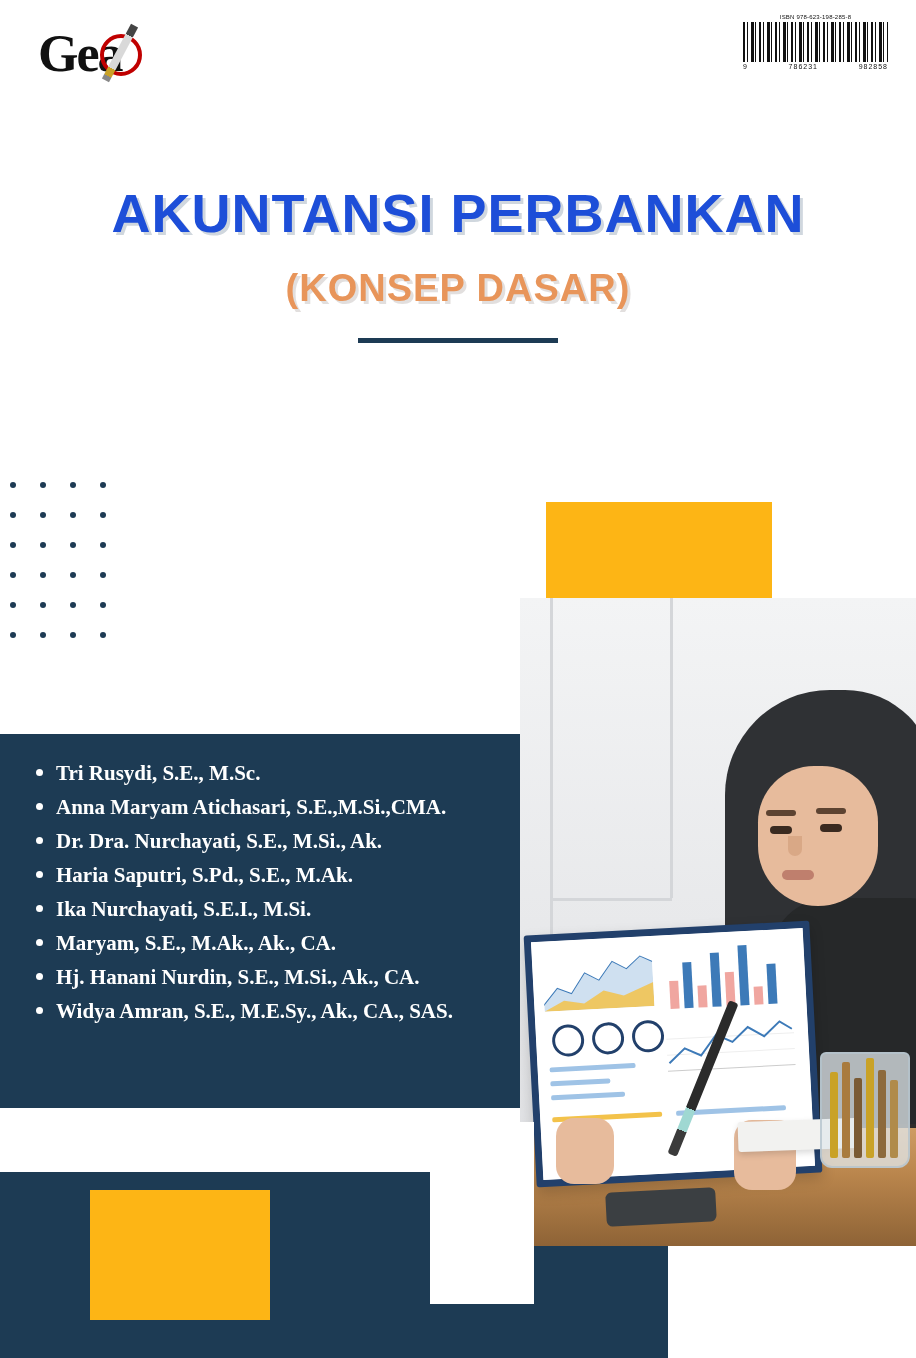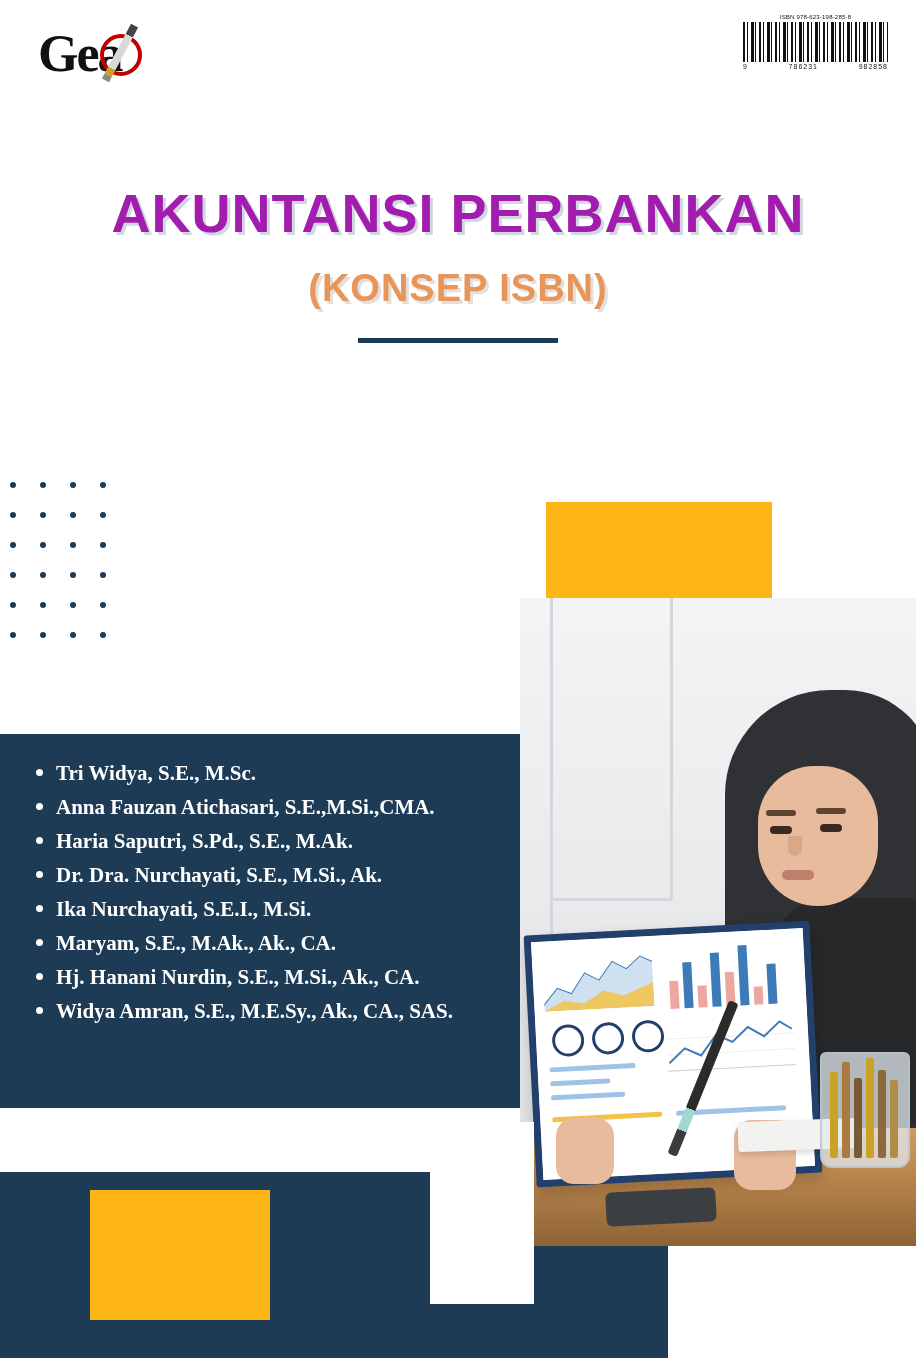--- a/index.html
+++ b/index.html
@@ -100,21 +100,21 @@
     top: 178px;
     width: 796px;
     text-align: center;
   }
   .main-title {
     font-family: "Liberation Sans", sans-serif;
     font-weight: bold;
     font-size: 54px;
     line-height: 1.32;
     letter-spacing: 1px;
-    color: #a21caf;
+    color: #1d4ed8;
     text-shadow: 3px 3px 0 rgba(120,140,160,0.35);
     margin: 0;
   }
   .sub-title {
     font-family: "Liberation Sans", sans-serif;
     font-weight: bold;
     font-size: 38px;
     letter-spacing: 1px;
     color: #e8955a;
     text-shadow: 3px 3px 0 rgba(160,150,145,0.30);
@@ -443,21 +443,21 @@
     <div class="barcode"></div>
     <div class="barcode-digits">
       <span>9</span>
       <span>786231</span>
       <span>982858</span>
     </div>
   </div>
 
   <div class="title-wrap">
     <h1 class="main-title">AKUNTANSI PERBANKAN</h1>
-    <h2 class="sub-title">(KONSEP ISBN)</h2>
+    <h2 class="sub-title">(KONSEP DASAR)</h2>
     <div class="title-rule"></div>
   </div>
 
   <div class="dot-grid">
     <div class="dot"></div>
     <div class="dot"></div>
     <div class="dot"></div>
     <div class="dot"></div>
     <div class="dot"></div>
     <div class="dot"></div>
@@ -480,24 +480,24 @@
     <div class="dot"></div>
     <div class="dot"></div>
   </div>
 
   <div class="block-yellow-top"></div>
   <div class="block-navy-bottom"></div>
   <div class="block-yellow-bottom"></div>
   <div class="block-navy-authors"></div>
 
   <ul class="authors">
-    <li>Tri Widya, S.E., M.Sc.</li>
-    <li>Anna Fauzan Atichasari, S.E.,M.Si.,CMA.</li>
+    <li>Tri Rusydi, S.E., M.Sc.</li>
+    <li>Anna Maryam Atichasari, S.E.,M.Si.,CMA.</li>
+    <li>Dr. Dra. Nurchayati, S.E., M.Si., Ak.</li>
     <li>Haria Saputri, S.Pd., S.E., M.Ak.</li>
-    <li>Dr. Dra. Nurchayati, S.E., M.Si., Ak.</li>
     <li>Ika Nurchayati, S.E.I., M.Si.</li>
     <li>Maryam, S.E., M.Ak., Ak., CA.</li>
     <li>Hj. Hanani Nurdin, S.E., M.Si., Ak., CA.</li>
     <li>Widya Amran, S.E., M.E.Sy., Ak., CA., SAS.</li>
   </ul>
 
   <div class="photo">
     <div class="photo-bg"></div>
     <div class="photo-wallline" style="left:30px; top:0; width:3px; height:430px;"></div>
     <div class="photo-wallline" style="left:150px; top:0; width:3px; height:300px;"></div>

